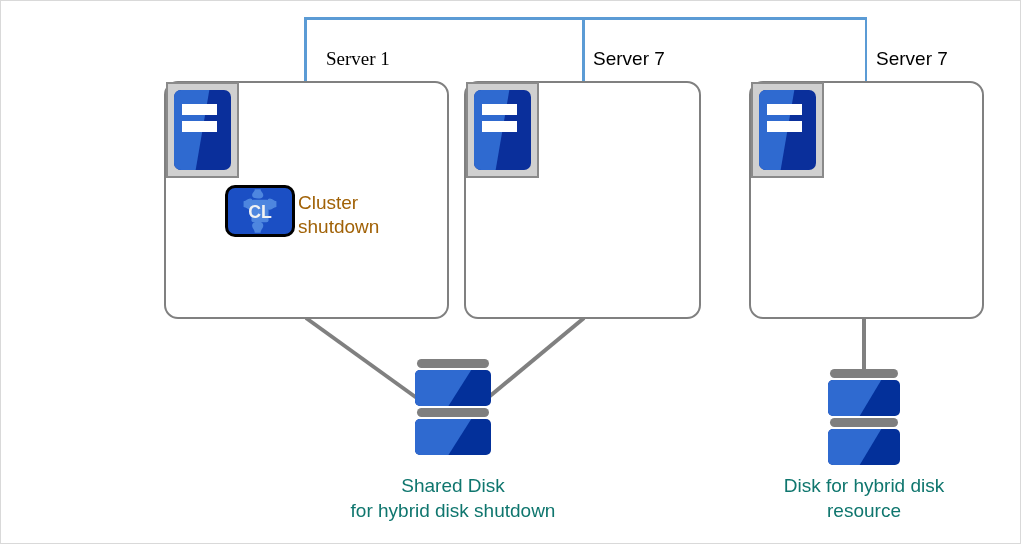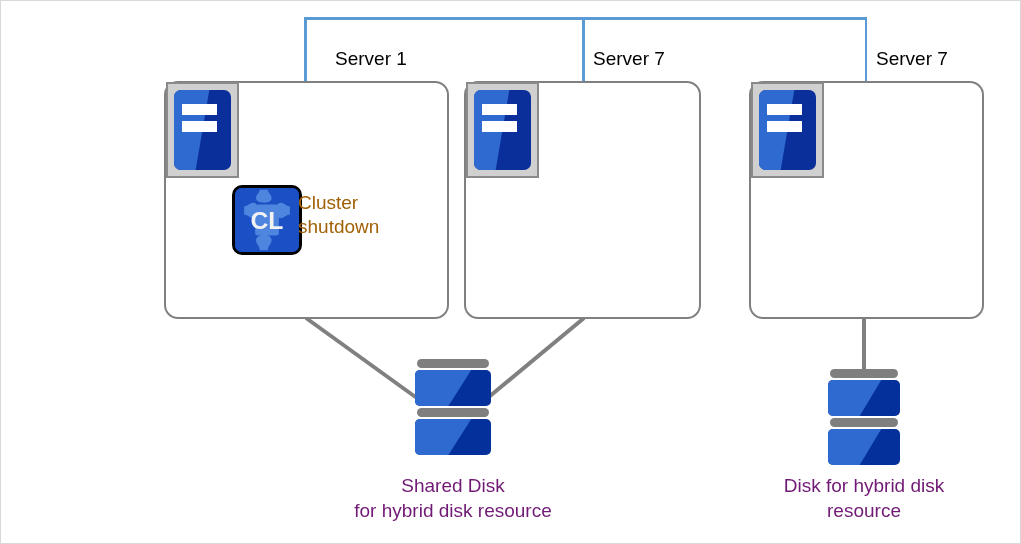--- a/index.html
+++ b/index.html
@@ -134,55 +134,55 @@
     left: 0; top: 0;
     width: 1021px;
     height: 544px;
     pointer-events: none;
   }
 
   
   .caption {
     position: absolute;
     font-size: 19px;
-    color: #701a75;
+    color: #0f766e;
     text-align: center;
     line-height: 1.32;
     white-space: nowrap;
   }
 </style>
 </head>
 <body>
 
 <div id="canvas">
 
   <div class="net-h" style="left:303px; top:16px; width:563px; height:2.5px;"></div>
   <div class="net-v" style="left:303px; top:16px; width:2.5px; height:65px;"></div>
   <div class="net-v" style="left:581px; top:16px; width:2.5px; height:65px;"></div>
   <div class="net-v" style="left:863.5px; top:16px; width:2.5px; height:65px;"></div>
 
-  <div class="server-label" style="left:334px; top:48px;">Server 1</div>
+  <div class="server-label" style="left:325px; top:48px;font-family:Liberation Serif, serif;">Server 1</div>
   <div class="server-label" style="left:592px; top:48px;">Server 7</div>
   <div class="server-label" style="left:875px; top:48px;">Server 7</div>
 
   <svg class="lines" viewBox="0 0 1021 544" xmlns="http://www.w3.org/2000/svg">
     <line x1="305" y1="317" x2="420" y2="400" stroke="#808080" stroke-width="4"></line>
     <line x1="583" y1="317" x2="483" y2="400" stroke="#808080" stroke-width="4"></line>
     <line x1="863" y1="317" x2="863" y2="372" stroke="#808080" stroke-width="4"></line>
   </svg>
 
   <div class="server-box" style="left:163px; top:80px; width:285px; height:238px;"></div>
   <div class="server-icon" style="left:165px; top:81px; width:73px; height:96px;">
     <div class="body">
       <div class="bar b1"></div>
       <div class="bar b2"></div>
     </div>
   </div>
 
-  <div class="cl-icon" style="left:231px; top:184px; width:70px; height:70px;">
+  <div class="cl-icon" style="left:224px; top:184px; width:70px; height:52px;">
     <svg viewBox="0 0 70 70" xmlns="http://www.w3.org/2000/svg">
       <rect x="0" y="0" width="70" height="70" fill="#1b4fc4"></rect>
       <g fill="#4e86df">
         <path d="M27 2 c0 4 -4 5 -4 9 c0 4 5 5 9 5 c4 0 8 -1 8 -5 c0 -4 -4 -5 -4 -9 z"></path>
         <path d="M10 20 c4 0 6 -4 10 -4 c4 0 5 5 5 9 c0 4 -1 8 -5 8 c-4 0 -6 -4 -10 -4 z"></path>
         <path d="M60 20 c-4 0 -6 -4 -10 -4 c-4 0 -5 5 -5 9 c0 4 1 8 5 8 c4 0 6 -4 10 -4 z"></path>
         <path d="M27 68 c0 -5 -4 -6 -4 -11 c0 -4 5 -6 9 -6 c4 0 8 2 8 6 c0 5 -4 6 -4 11 z"></path>
         <rect x="22" y="18" width="26" height="34" rx="3"></rect>
       </g>
       <text x="35" y="45" font-family="'Liberation Sans',sans-serif" font-size="27" font-weight="bold" fill="#f2f2f2" text-anchor="middle">CL</text>
@@ -210,21 +210,21 @@
   </div>
 
   <div class="disk" style="left:414px; top:358px; width:76px; height:96px;">
     <div class="cap" style="top:0px;"></div>
     <div class="platter" style="top:11px; height:36px;"></div>
     <div class="cap" style="top:49px;"></div>
     <div class="platter" style="top:60px; height:36px;"></div>
   </div>
   <div class="caption" style="left:252px; top:472px; width:400px;">
     <div>Shared Disk</div>
-    <div>for hybrid disk resource</div>
+    <div>for hybrid disk shutdown</div>
   </div>
 
   <div class="disk" style="left:827px; top:368px; width:72px; height:96px;">
     <div class="cap" style="top:0px;"></div>
     <div class="platter" style="top:11px; height:36px;"></div>
     <div class="cap" style="top:49px;"></div>
     <div class="platter" style="top:60px; height:36px;"></div>
   </div>
   <div class="caption" style="left:663px; top:472px; width:400px;">
     <div>Disk for hybrid disk</div>

